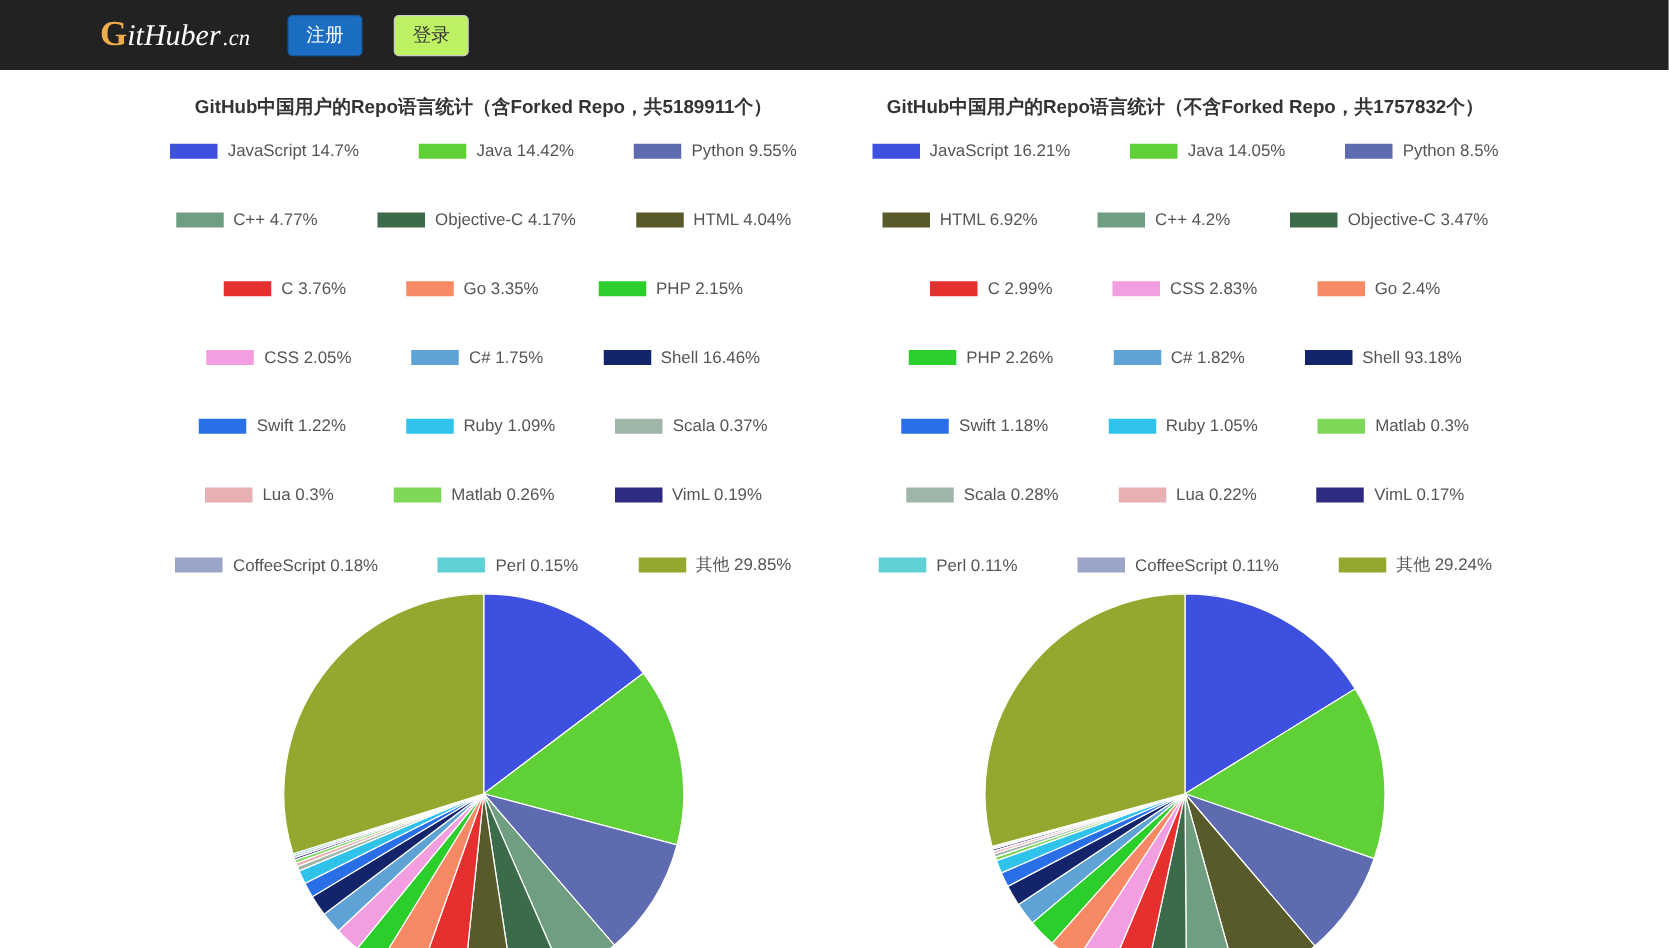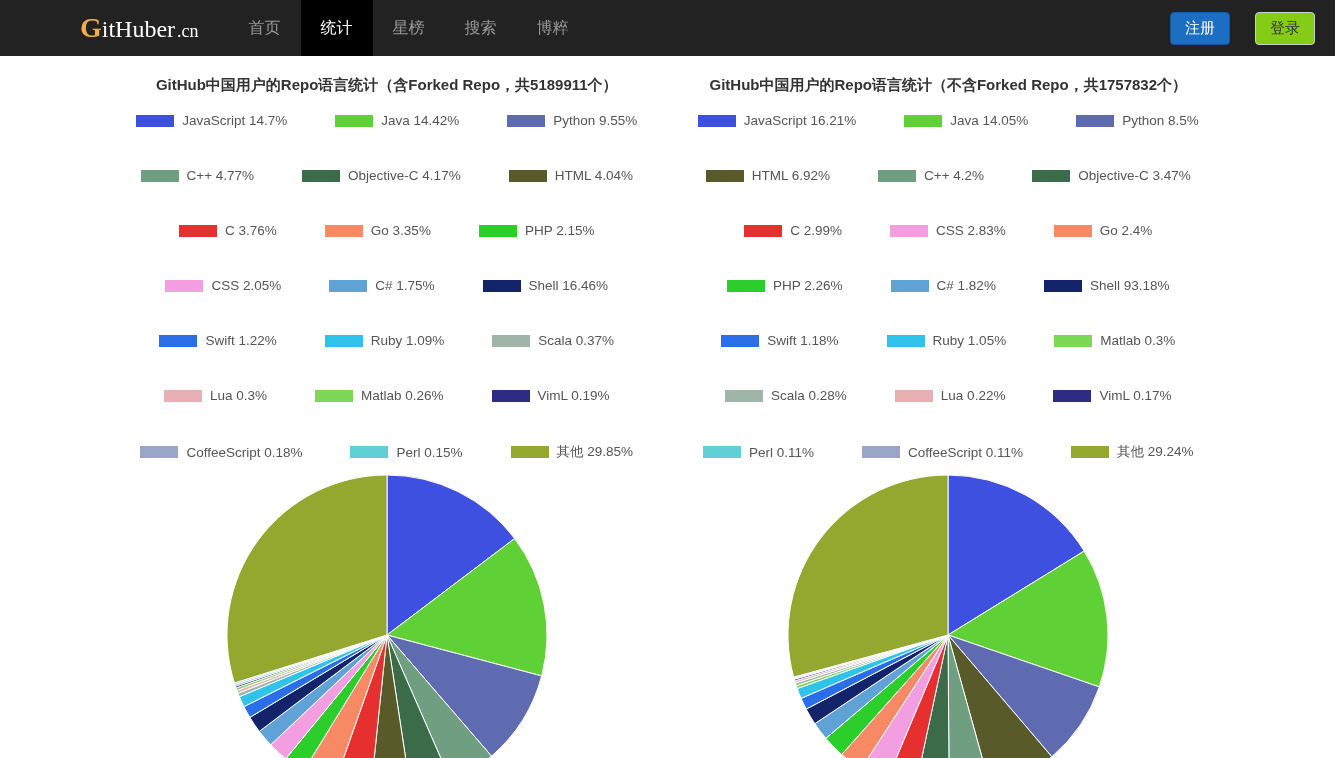--- a/index.html
+++ b/index.html
@@ -1,54 +1,47 @@
 <!DOCTYPE html>
 <html><head>
 <meta charset="utf-8">
 <style>
   * { box-sizing: border-box; margin: 0; padding: 0; }
   body { font-family: -apple-system, "Helvetica Neue", Arial, sans-serif; background: #fff; color: #333; }
   .topnav { background: #222; height: 56px; display: flex; align-items: center; padding: 0 20px 0 80px; }
   .brand { display: flex; align-items: baseline; margin-right: 30px; }
   .brand-g { color: #f0ad4e; font-size: 28px; font-weight: bold; font-family: Georgia, serif; }
-  .brand-rest { color: #fff; font-size: 24px; font-family: Georgia, serif; }
+  .brand-rest { color: #fff; font-size: 24px; font-family: Georgia, serif; font-style: italic; }
   .brand-main { color: #fff; }
   .brand-cn { color: #fff; font-size: 18px; margin-left: 2px; }
   .nav-items { display: flex; flex: 1; }
   .nav-item { color: #999; padding: 0 20px; height: 56px; display: flex; align-items: center; font-size: 16px; cursor: pointer; }
   .nav-item.active { background: #000; color: #fff; }
   .nav-right { display: flex; gap: 25px; }
   .btn { padding: 6px 14px; border-radius: 4px; font-size: 15px; cursor: pointer; border: 1px solid transparent; }
   .btn-primary { background: #1b6ec2; color: #fff; border-color: #155a9e; }
-  .btn-default { background: #84cc16; color: #333; border-color: #ccc; }
+  .btn-default { background: #bef264; color: #333; border-color: #ccc; }
   .content { padding: 20px 116px; display: flex; gap: 20px; }
   .chart-panel { flex: 1; }
   .chart-title { text-align: center; font-size: 15px; font-weight: bold; color: #333; margin-bottom: 14px; }
   .legend { display: flex; flex-wrap: wrap; justify-content: center; margin-bottom: 10px; gap: 32px; }
   .legend-item { display: flex; align-items: center; margin: 4px 8px; font-size: 13.5px; color: #555; white-space: nowrap; }
   .swatch { width: 38px; height: 12px; margin-right: 8px; }
   .pie-wrap { display: flex; justify-content: center; margin-top: 6px; }
   svg { overflow: visible; }
   .footer-note { text-align: right; padding: 4px 64px 30px; font-size: 16px; color: #444; }
 </style>
 </head>
 <body>
 
 <div class="topnav">
   <div class="brand">
     <span class="brand-g">G</span>
     <span class="brand-rest"><span class="brand-main">itHuber</span><span class="brand-cn">.cn</span></span>
   </div>
-  <div class="nav-items" id="nav-items">
-      <div class="nav-item">首页</div>
-      <div class="nav-item active">统计</div>
-      <div class="nav-item">星榜</div>
-      <div class="nav-item">搜索</div>
-      <div class="nav-item">博粹</div>
-    </div>
   <div class="nav-right">
     <button class="btn btn-primary">注册</button>
     <button class="btn btn-default">登录</button>
   </div>
 </div>
 
 <div class="content" id="charts">
     <div class="chart-panel">
       <div class="chart-title">GitHub中国用户的Repo语言统计（含Forked Repo，共5189911个）</div>
       <div class="legend">

